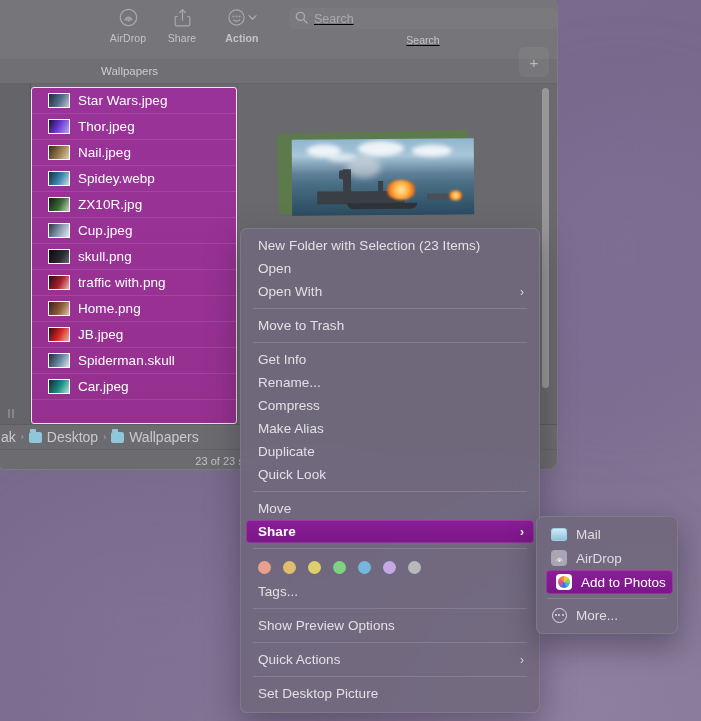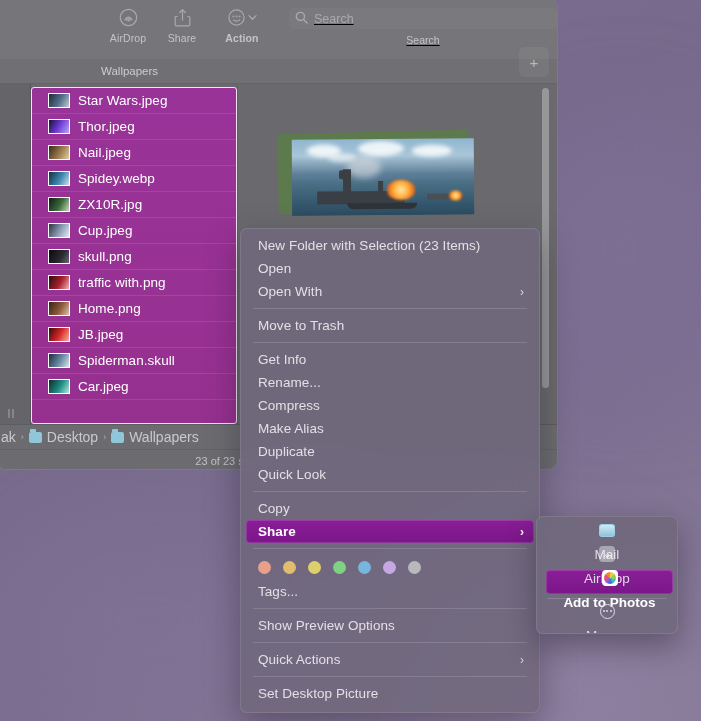--- a/index.html
+++ b/index.html
@@ -259,25 +259,25 @@
     border: 1px solid rgba(255,255,255,.10);
     border-radius: 7px;
     padding: 5px 0 6px 0;
     box-shadow: 0 12px 30px rgba(20,16,28,.36);
     overflow: hidden;
   }
   .smi {
     height: 24px; display: flex; align-items: center; gap: 9px;
     padding: 0 10px; margin: 0 4px;
     border-radius: 4px;
-    font-size: 13.5px; color: #dedce4; white-space: nowrap; flex-direction: column;
+    font-size: 13.5px; color: #dedce4; white-space: nowrap;
   }
   .smi.sel {
     background: linear-gradient(180deg,#8a1e97 0%,#7b1689 100%);
-    color: #fff; font-weight: bold;
+    color: #fff; font-weight: normal;
     box-shadow: inset 0 0 0 1px rgba(255,255,255,.14);
     margin-left: 9px;
   }
   .smi .ic { width: 16px; height: 16px; flex: 0 0 auto; display: flex; align-items: center; justify-content: center; }
   .mail-ic {
     width: 16px; height: 13px; border-radius: 3px;
     background: #9fcfe6; position: relative; overflow: hidden;
   }
   .mail-ic::after {
     content: ""; position: absolute; left: 1px; top: 1px;
@@ -525,21 +525,21 @@
       <span>Make Alias</span>
     </div>
     <div class="mi">
       <span>Duplicate</span>
     </div>
     <div class="mi">
       <span>Quick Look</span>
     </div>
     <div class="msep"></div>
     <div class="mi">
-      <span>Copy</span>
+      <span>Move</span>
     </div>
     <div class="mi sel">
       <span>Share</span>
       <span class="chev">›</span>
     </div>
     <div class="msep"></div>
     <div class="tagrow">
       <span class="tagdot" style="background: rgb(232, 160, 140);"></span>
       <span class="tagdot" style="background: rgb(224, 190, 110);"></span>
       <span class="tagdot" style="background: rgb(221, 208, 106);"></span>

